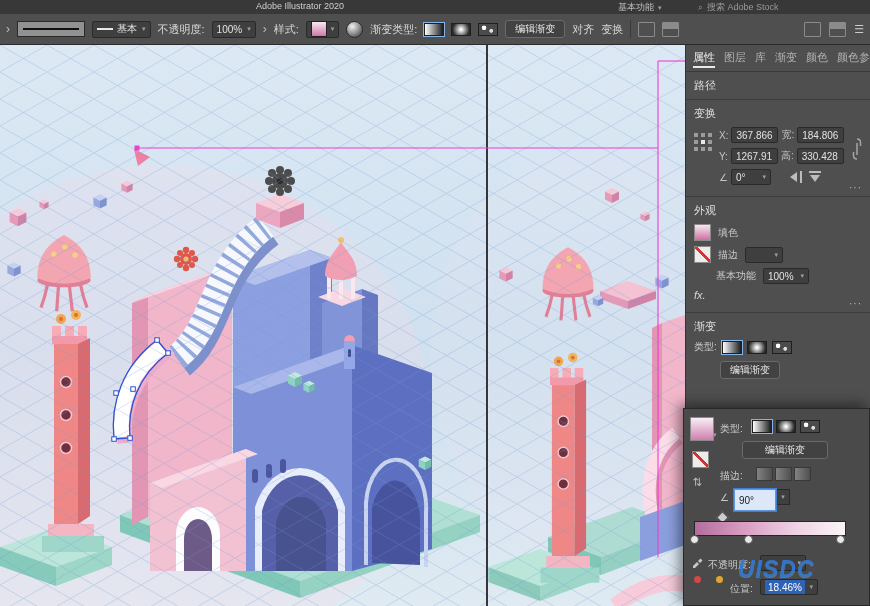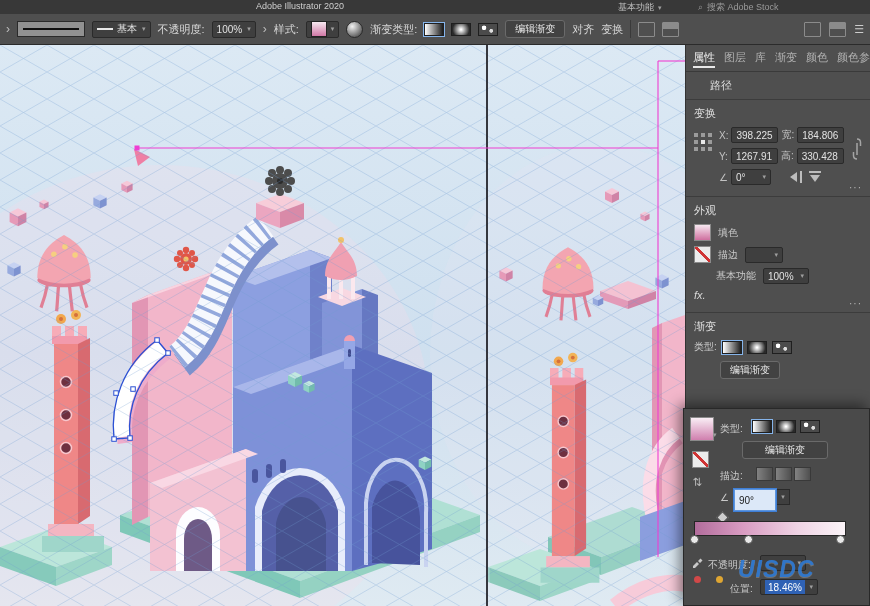--- a/index.html
+++ b/index.html
@@ -43,21 +43,21 @@
   .canvas svg{display:block}
 
   
   .rightpanel{position:absolute;top:45px;right:0;width:185px;bottom:0;background:#4f4f4f;border-left:1px solid #333;
     color:#c9c9c9;font-size:10px;box-sizing:border-box}
   .tabs{display:flex;gap:9px;align-items:flex-start;padding:5px 7px 3px;border-bottom:1px solid #3a3a3a;font-size:11px;color:#b0b0b0}
   .tab{cursor:default;white-space:nowrap}
   .tab.active{color:#f2f2f2;border-bottom:2px solid #e8e8e8;padding-bottom:1px}
   .section{padding:5px 8px 6px;border-bottom:1px solid #3c3c3c;position:relative}
   .sec-title{color:#dedede;font-size:11px;margin:1px 0 6px}
-  .objtype{padding:6px 24px;border-bottom:1px solid #3c3c3c;color:#dedede;font-size:11px}
+  .objtype{padding:6px 8px;border-bottom:1px solid #3c3c3c;color:#dedede;font-size:11px}
   .more{position:absolute;right:8px;bottom:3px;color:#b8b8b8;letter-spacing:1px;font-size:10px}
   .tr-wrap{display:flex;gap:7px}
   .refpt{display:grid;grid-template-columns:repeat(3,4px);grid-template-rows:repeat(3,4px);gap:3px;margin-top:6px}
   .refpt i{background:#9b9b9b;display:block}
   .refpt i.c{background:#e8e8e8}
   .tr-row{display:flex;align-items:center;gap:3px;margin-bottom:5px}
   .tr-row .lab{font-size:10px;color:#c2c2c2}
   .f-sm{width:47px;height:16px;justify-content:flex-start}
   .f-dd{width:40px;height:16px;justify-content:space-between}
   .chain{margin-top:10px;opacity:.85}
@@ -397,21 +397,21 @@
             <i></i>
             <i class="c"></i>
             <i></i>
             <i></i>
             <i></i>
             <i></i>
         </div>
         <div style="flex:1">
           <div class="tr-row">
             <span class="lab">X:</span>
-            <span class="field f-sm">398.225</span>
+            <span class="field f-sm">367.866</span>
             <span class="lab">宽:</span>
             <span class="field f-sm">184.806</span>
           </div>
           <div class="tr-row">
             <span class="lab">Y:</span>
             <span class="field f-sm">1267.91</span>
             <span class="lab">高:</span>
             <span class="field f-sm">330.428</span>
           </div>
           <div class="tr-row">

